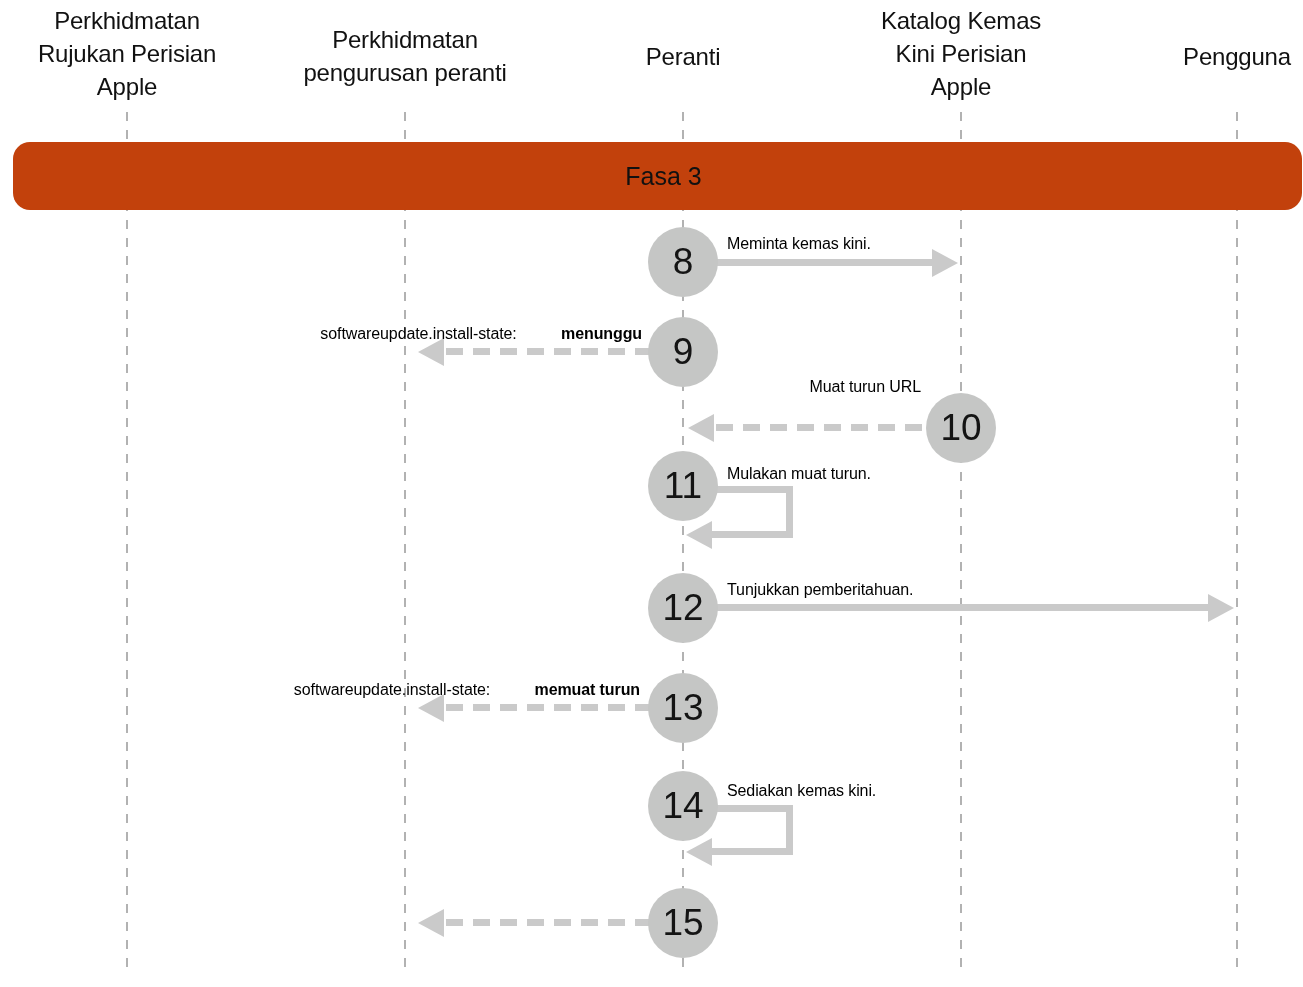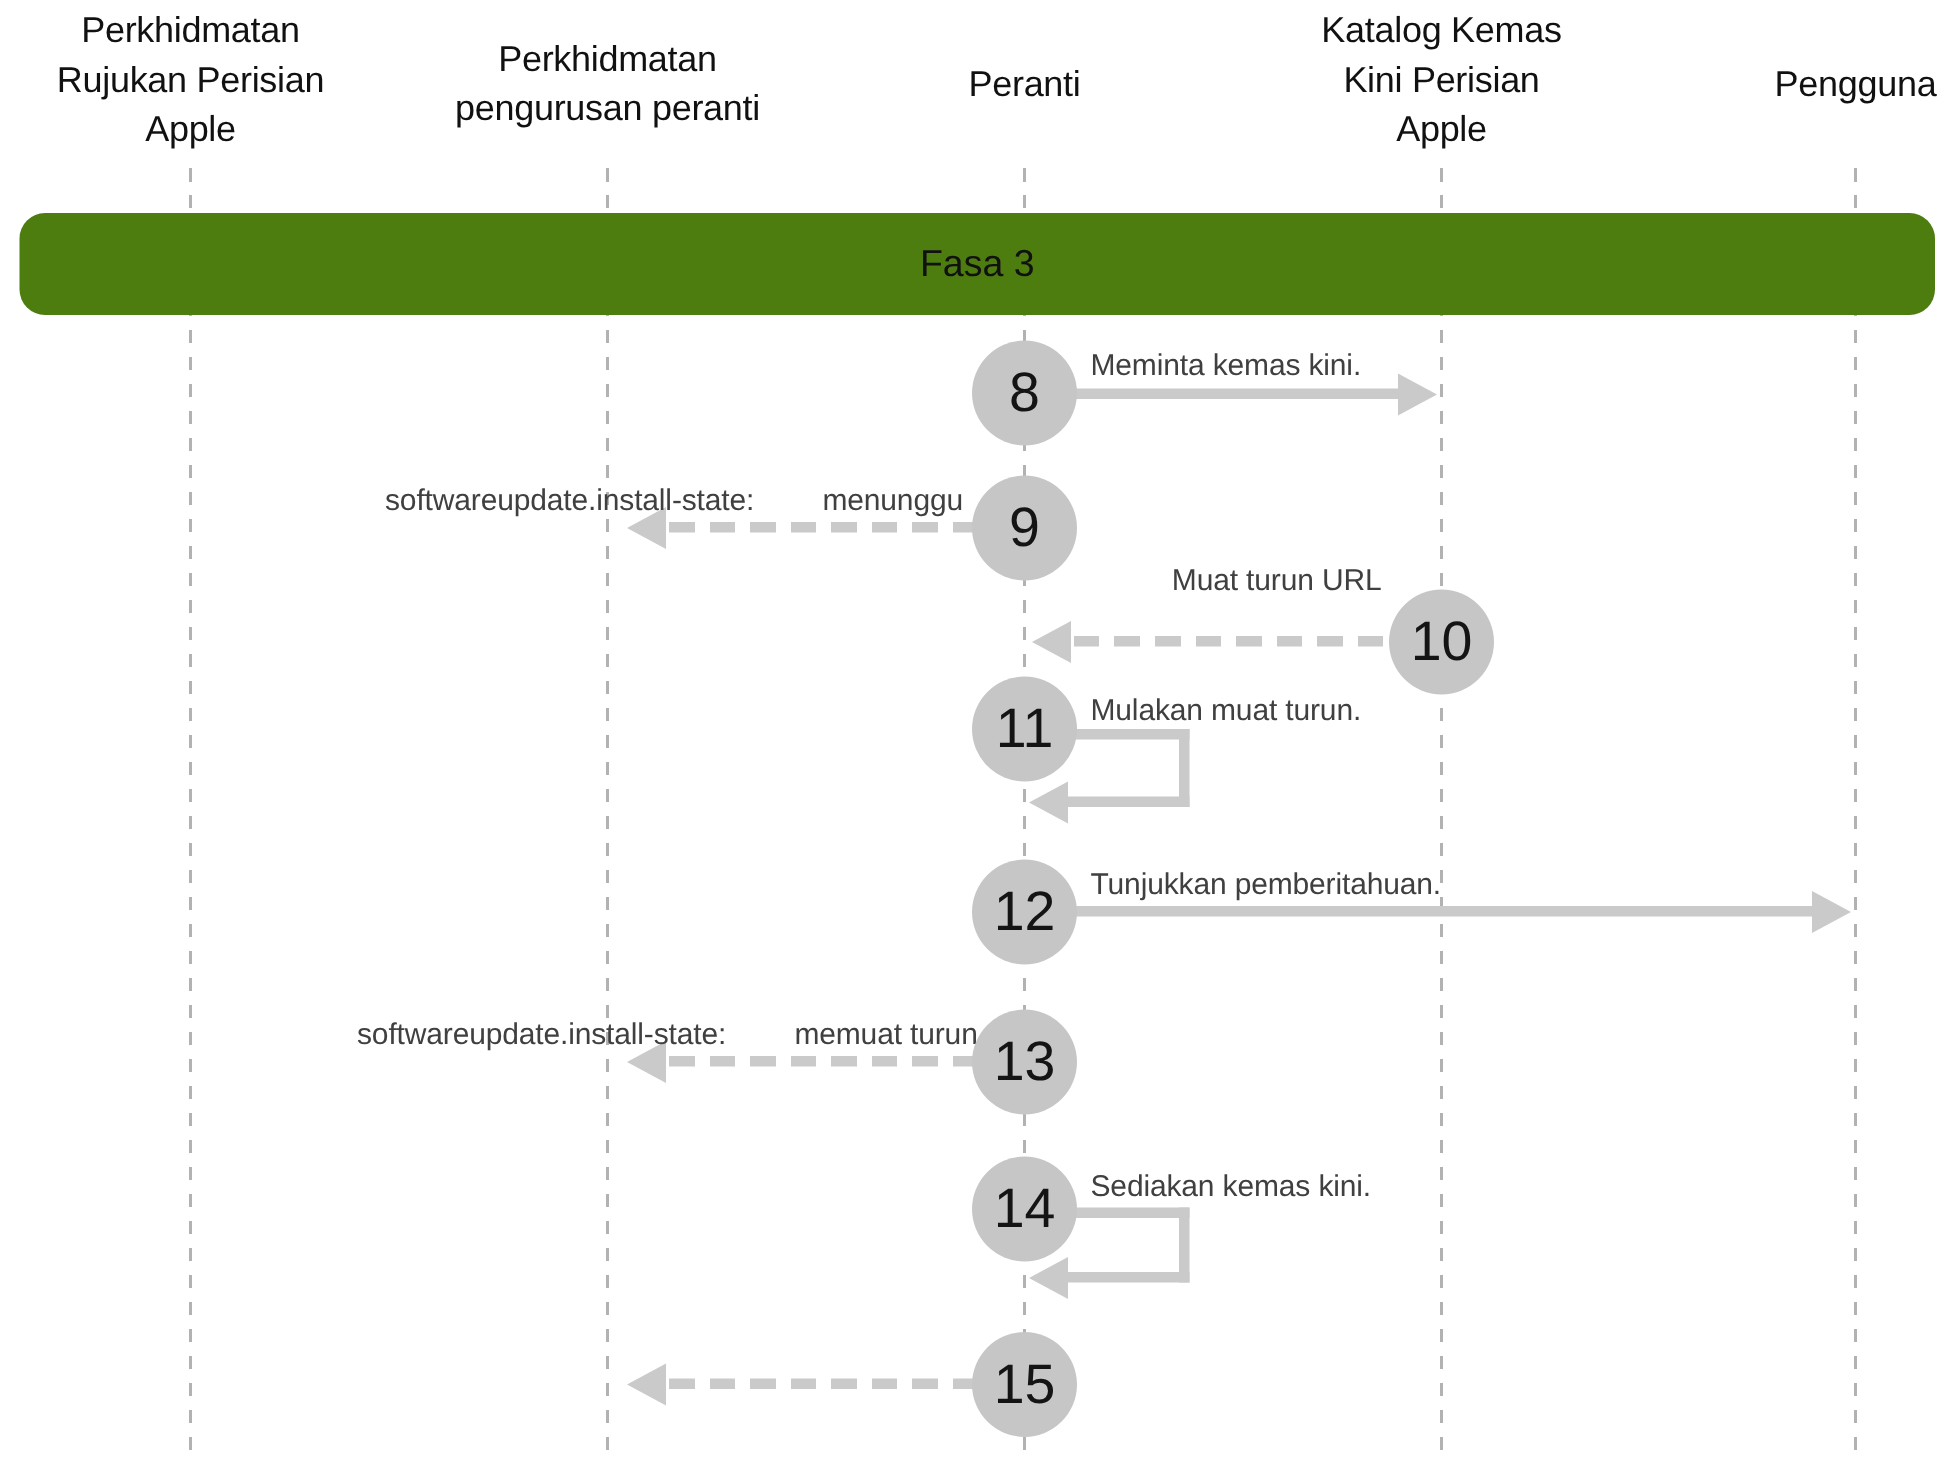--- a/index.html
+++ b/index.html
@@ -27,25 +27,26 @@
     line-height:33px;
     letter-spacing:-0.2px;
     white-space:nowrap;
     z-index:2;
   }
   .lane-header span{display:block;}
   
   .banner{
     position:absolute;
     left:13px;top:142px;width:1277px;height:68px;
-    background:#4d7c0f;
+    background:#c2410c;
     border-radius:17px;
     display:flex;align-items:center;justify-content:center;
     font-size:25px;
     z-index:3;
+    padding-left:12px;
   }
   
   .circle{
     position:absolute;
     width:70px;height:70px;border-radius:50%;
     background:#c5c6c5;
     display:flex;align-items:center;justify-content:center;
     font-size:37px;
     color:#141414;
     z-index:6;
@@ -73,28 +74,28 @@
   .self-loop{
     position:absolute;z-index:4;
     box-sizing:border-box;
     border-top:7px solid #cacaca;
     border-right:7px solid #cacaca;
     border-bottom:7px solid #cacaca;
   }
   
   .msg{
     position:absolute;
-    font-size:20px;
+    font-size:16px;
     line-height:26px;
     white-space:pre;
     letter-spacing:-0.1px;
     z-index:5;
-    color:#404040;
+    color:#000000;
   }
-  .msg .b{font-weight:400;padding-left:40px;}
+  .msg .b{font-weight:700;padding-left:40px;}
   .msg.right{text-align:right;}
   .msg .line{display:block;}
 </style>
 </head>
 <body>
 
 <div id="canvas">
 
   <div class="lifeline" style="left:126px"></div>
   <div class="lifeline" style="left:404px"></div>

